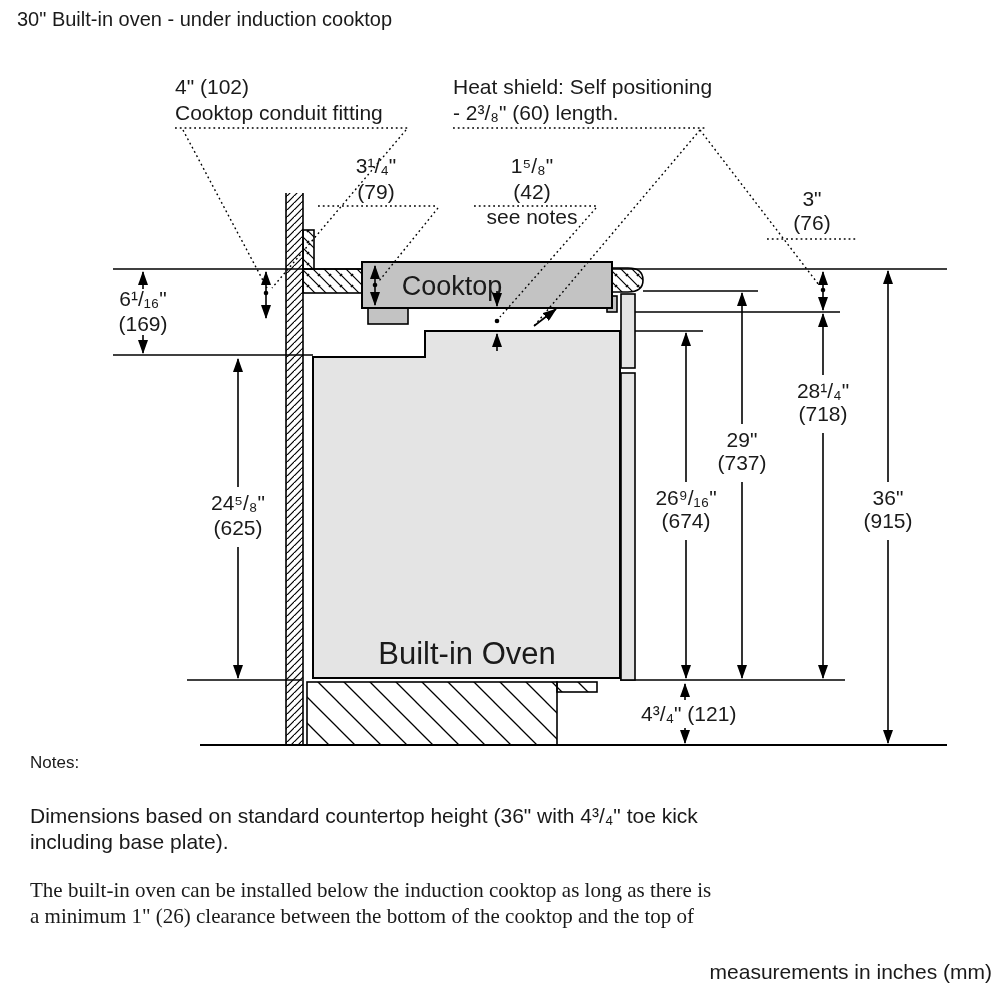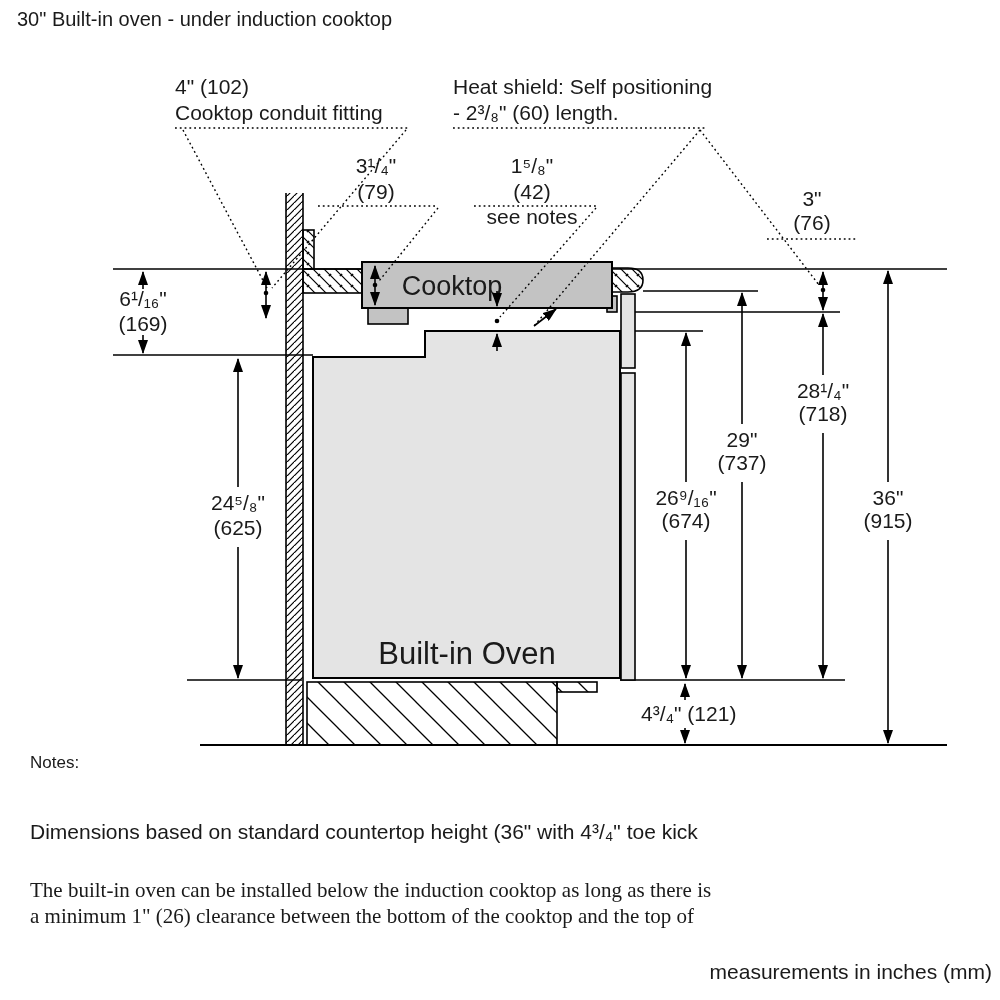--- a/index.html
+++ b/index.html
@@ -3,21 +3,21 @@
 <meta charset="utf-8">
 <style>
   html,body{margin:0;padding:0;background:#fff;}
   #canvas{position:relative;width:1000px;height:1000px;background:#ffffff;
           font-family:"Liberation Sans","DejaVu Sans",sans-serif;color:#1a1a1a;overflow:hidden;}
   .abs{position:absolute;}
   #title{left:17px;top:8px;font-size:20px;}
   #diagram{left:0;top:0;}
   #notes-heading{left:30px;top:753px;font-size:17px;}
   .para{left:30px;font-size:21px;line-height:26px;white-space:nowrap;}
-  #para1{top:803px;margin-top:16px;}
+  #para1{top:803px;}
   #para2{top:877px;font-family:Liberation Serif, serif;}
   #footer{right:8px;top:960px;font-size:21px;text-align:right;}
   svg text{fill:#1a1a1a;font-size:21px;}
   svg .big{font-size:27px;}
   svg .bigger{font-size:31px;}
   .ln{stroke:#000;stroke-width:1.6;fill:none;}
   .thick{stroke:#000;stroke-width:2;fill:none;}
   .dot-ln{stroke:#000;stroke-width:1.4;fill:none;stroke-dasharray:1.8 3;}
   .box{stroke:#000;stroke-width:2;}
   .box-thin{stroke:#000;stroke-width:1.6;}
@@ -175,20 +175,21 @@
       <line class="dim" x1="685" y1="700" x2="685" y2="684" marker-end="url(#arr)"></line>
       <line class="dim" x1="685" y1="728" x2="685" y2="743" marker-end="url(#arr)"></line>
       <text x="641" y="721">4³/₄" (121)</text>
     </g>
   </svg>
 
   <div id="notes-heading" class="abs">Notes:</div>
 
   <div id="para1" class="abs para">
     <div>Dimensions based on standard countertop height (36" with 4³/₄" toe kick</div>
+    <div>including base plate).</div>
   </div>
 
   <div id="para2" class="abs para">
     <div>The built-in oven can be installed below the induction cooktop as long as there is</div>
     <div>a minimum 1" (26) clearance between the bottom of the cooktop and the top of</div>
   </div>
 
   <div id="footer" class="abs">measurements in inches (mm)</div>
 
 </div>

